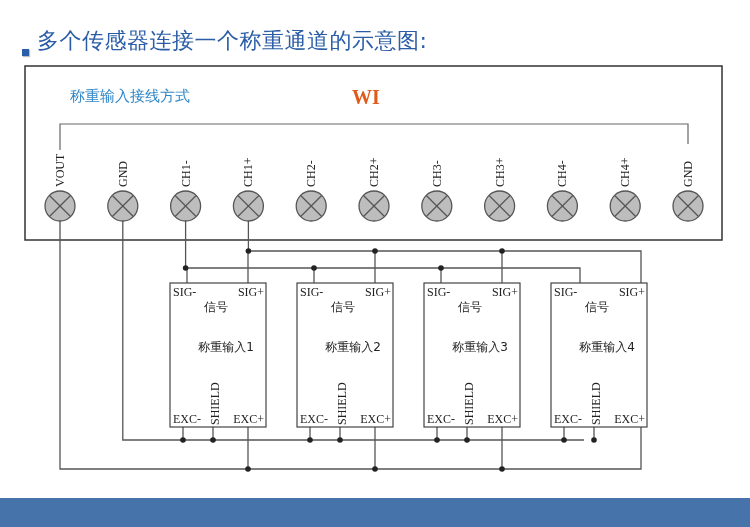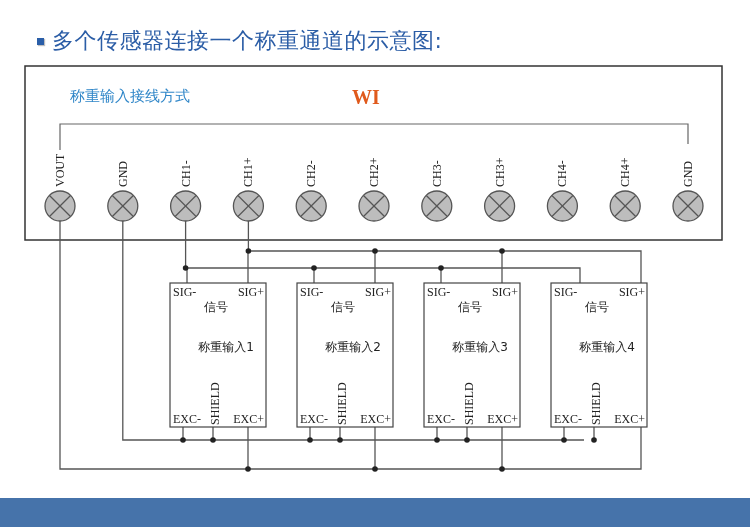--- a/index.html
+++ b/index.html
@@ -1,17 +1,17 @@
 <!DOCTYPE html>
 <html><head>
 <meta charset="utf-8">
 <style>
   html, body { margin: 0; padding: 0; background: #ffffff; }
   body { width: 750px; height: 527px; position: relative; overflow: hidden; font-family: "Liberation Sans", "DejaVu Sans", sans-serif; }
-  .heading { position: absolute; left: 37px; top: 26px; height: 30px; display: flex; align-items: center; }
+  .heading { position: absolute; left: 22px; top: 26px; height: 30px; display: flex; align-items: flex-end; }
   .bullet { width: 7px; height: 7px; background: #2a5ea8; margin-right: 8px; box-shadow: 1px 1px 1px rgba(0,0,0,0.25); }
   .heading-text { font-size: 22px; color: #2b5da6; font-family: "DejaVu Sans", sans-serif; letter-spacing: 0.5px; }
   svg#diagram { position: absolute; left: 0; top: 0; }
   .footer { position: absolute; left: 0; top: 498px; width: 750px; height: 29px; background: #4673aa; }
   .serif { font-family: "Liberation Serif", "DejaVu Serif", serif; }
   .cn { font-family: "DejaVu Sans", sans-serif; }
 </style>
 </head>
 <body>
 

